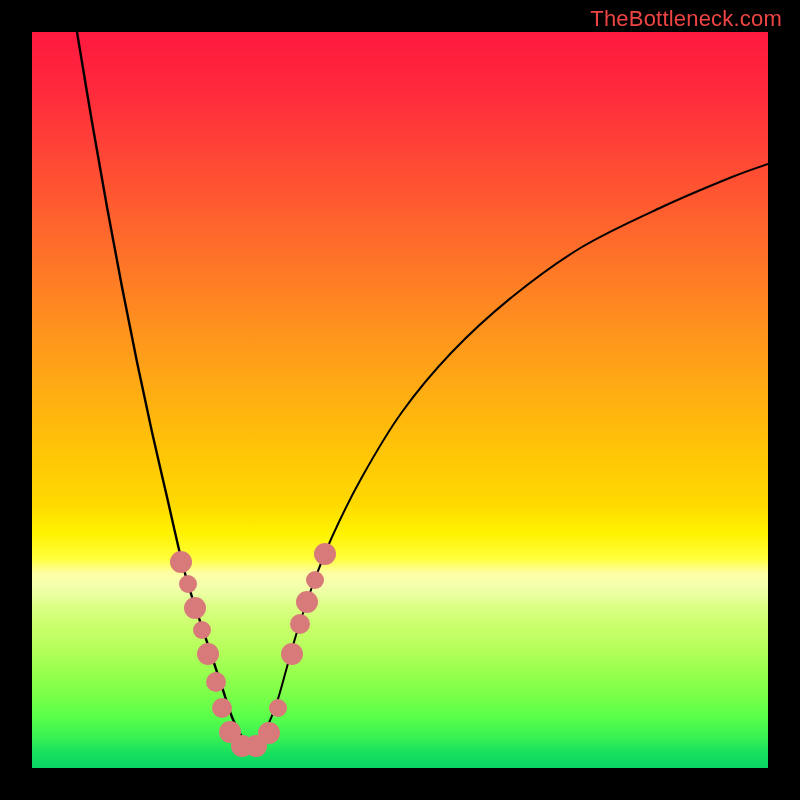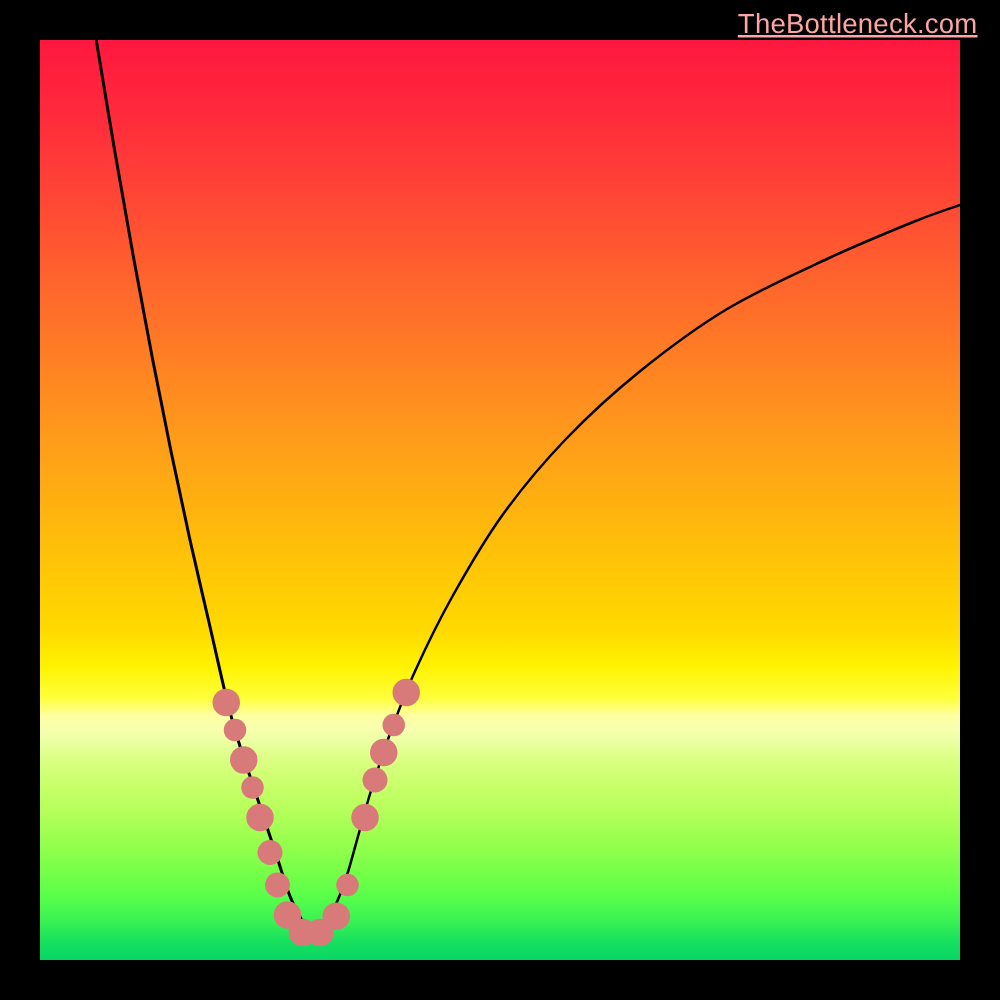--- a/index.html
+++ b/index.html
@@ -64,24 +64,23 @@
     position: absolute;
     left: 0;
     top: 0;
     width: 736px;
     height: 736px;
   }
   .watermark {
     position: absolute;
     top: 6px;
     right: 18px;
-    color: #fca5a5;
+    color: #ef4444;
     font-size: 22px;
     letter-spacing: 0.2px;
-    text-decoration: underline;
   }
 </style>
 </head>
 <body>
 
 <div class="frame">
   <div class="plot">
     <div class="gradient"></div>
     <svg class="curve-svg" viewBox="0 0 736 736">
       <g>

